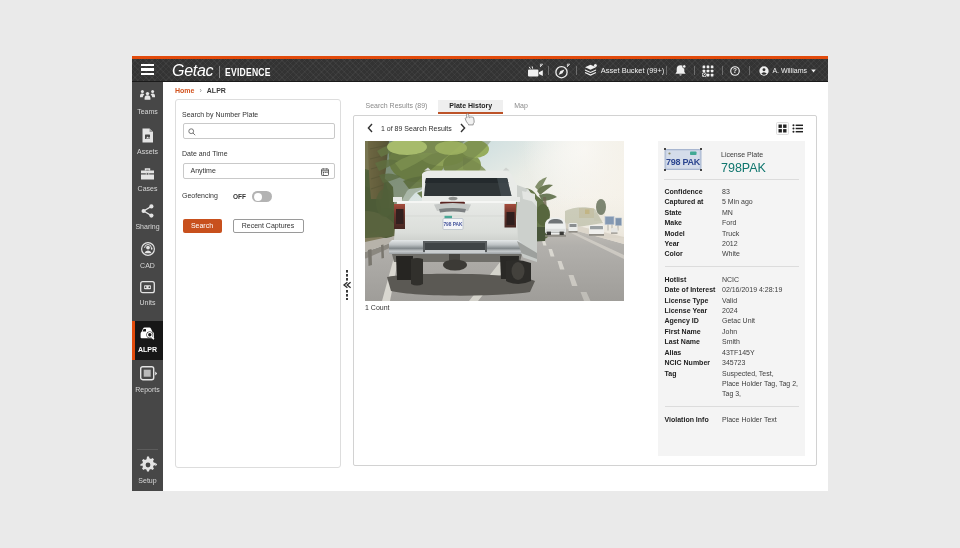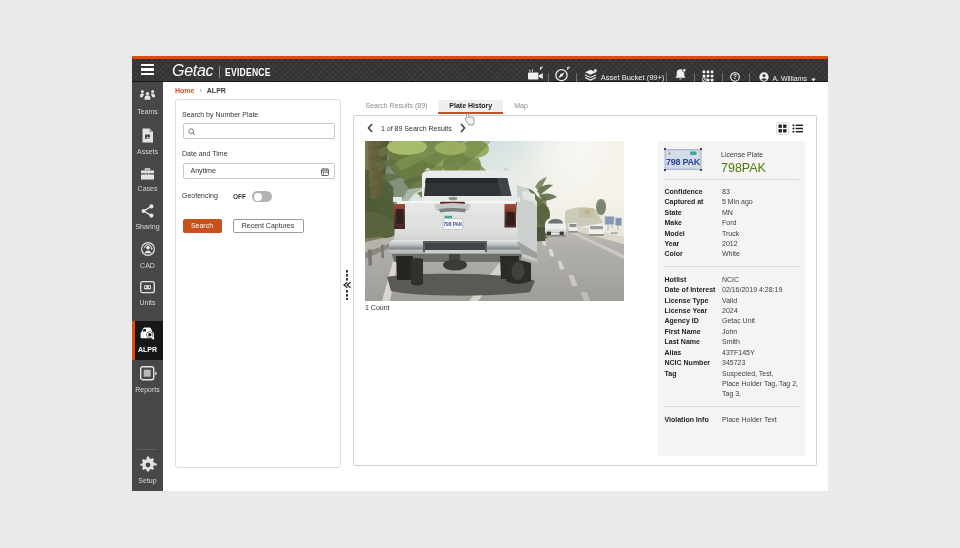--- a/index.html
+++ b/index.html
@@ -13,21 +13,21 @@
 .sidebar { position:absolute; left:0; top:26px; width:31px; height:409px; background:#474747; }
 .content { position:absolute; left:31px; top:26px; right:0; bottom:0; background:#fff; }
 
 
 .hamb { position:absolute; left:9px; top:4.5px; width:13px; height:13px; }
 .hamb div { height:2.5px; background:#fff; margin-bottom:2.2px; }
 .logo { position:absolute; left:40px; top:3px; color:#fff; white-space:nowrap; }
 .logo .getac { font-style:italic; font-weight:normal; font-size:16px; letter-spacing:-0.3px; }
 .logo .sep { display:inline-block; width:1px; height:12px; background:#8a8a8a; margin:0 5px 0 6px; vertical-align:-2px; }
 .logo .evid { font-weight:bold; font-size:11px; letter-spacing:0.3px; display:inline-block; transform:scaleX(0.78); transform-origin:left center; }
-.hicons { position:absolute; right:12.5px; top:0; height:23px; display:flex; align-items:flex-end; }
+.hicons { position:absolute; right:12.5px; top:0; height:23px; display:flex; align-items:center; }
 .hsep { width:1px; height:9px; background:#6e6e6e; margin:0 7px; }
 .htext { font-size:7.5px; color:#f0f0f0; margin-left:5px; }
 
 
 .sitem { position:absolute; left:0; width:31px; text-align:center; color:#d8d8d8; }
 .sitem .lbl { font-size:7px; margin-top:1px; }
 .sitem.active { background:#171717; }
 .alprbar { position:absolute; left:0; top:0; bottom:0; width:3px; background:#e24b0c; }
 
 
@@ -488,21 +488,21 @@
             <rect x="2.5" y="3" width="33" height="17" rx="1" fill="#d4dcea"></rect>
             <circle cx="5.5" cy="5.5" r="1.1" fill="#8a8a66"></circle>
             <rect x="26" y="3.5" width="6.5" height="3.5" rx="0.8" fill="#41a995"></rect>
             <text x="19" y="16.5" text-anchor="middle" font-family="Liberation Sans,sans-serif" font-weight="bold" font-size="9" fill="#2c4690" letter-spacing="-0.3">798 PAK</text>
             <rect x="0" y="0" width="2" height="2" fill="#444"></rect>
               <rect x="36" y="0" width="2" height="2" fill="#444"></rect>
             <rect x="0" y="21" width="2" height="2" fill="#444"></rect>
               <rect x="36" y="21" width="2" height="2" fill="#444"></rect>
           </svg>
           <div style="position:absolute;left:57px;top:3px;font-size:7px;color:#3a3a3a;white-space:nowrap;">License Plate</div>
-          <div style="position:absolute;left:57px;top:13px;font-size:12.5px;color:#4d7c0f;white-space:nowrap;">798PAK</div>
+          <div style="position:absolute;left:57px;top:13px;font-size:12.5px;color:#0f766e;white-space:nowrap;">798PAK</div>
         </div>
         <div style="position:absolute;left:6px;right:6px;top:38px;border-top:1px solid #dcdcdc;"></div>
         <div class="drows">
           <div class="drow">
               <span class="dlab">Confidence</span>
               <span class="dval">83</span>
             </div>
           <div class="drow">
               <span class="dlab">Captured at</span>
               <span class="dval">5 Min ago</span>

